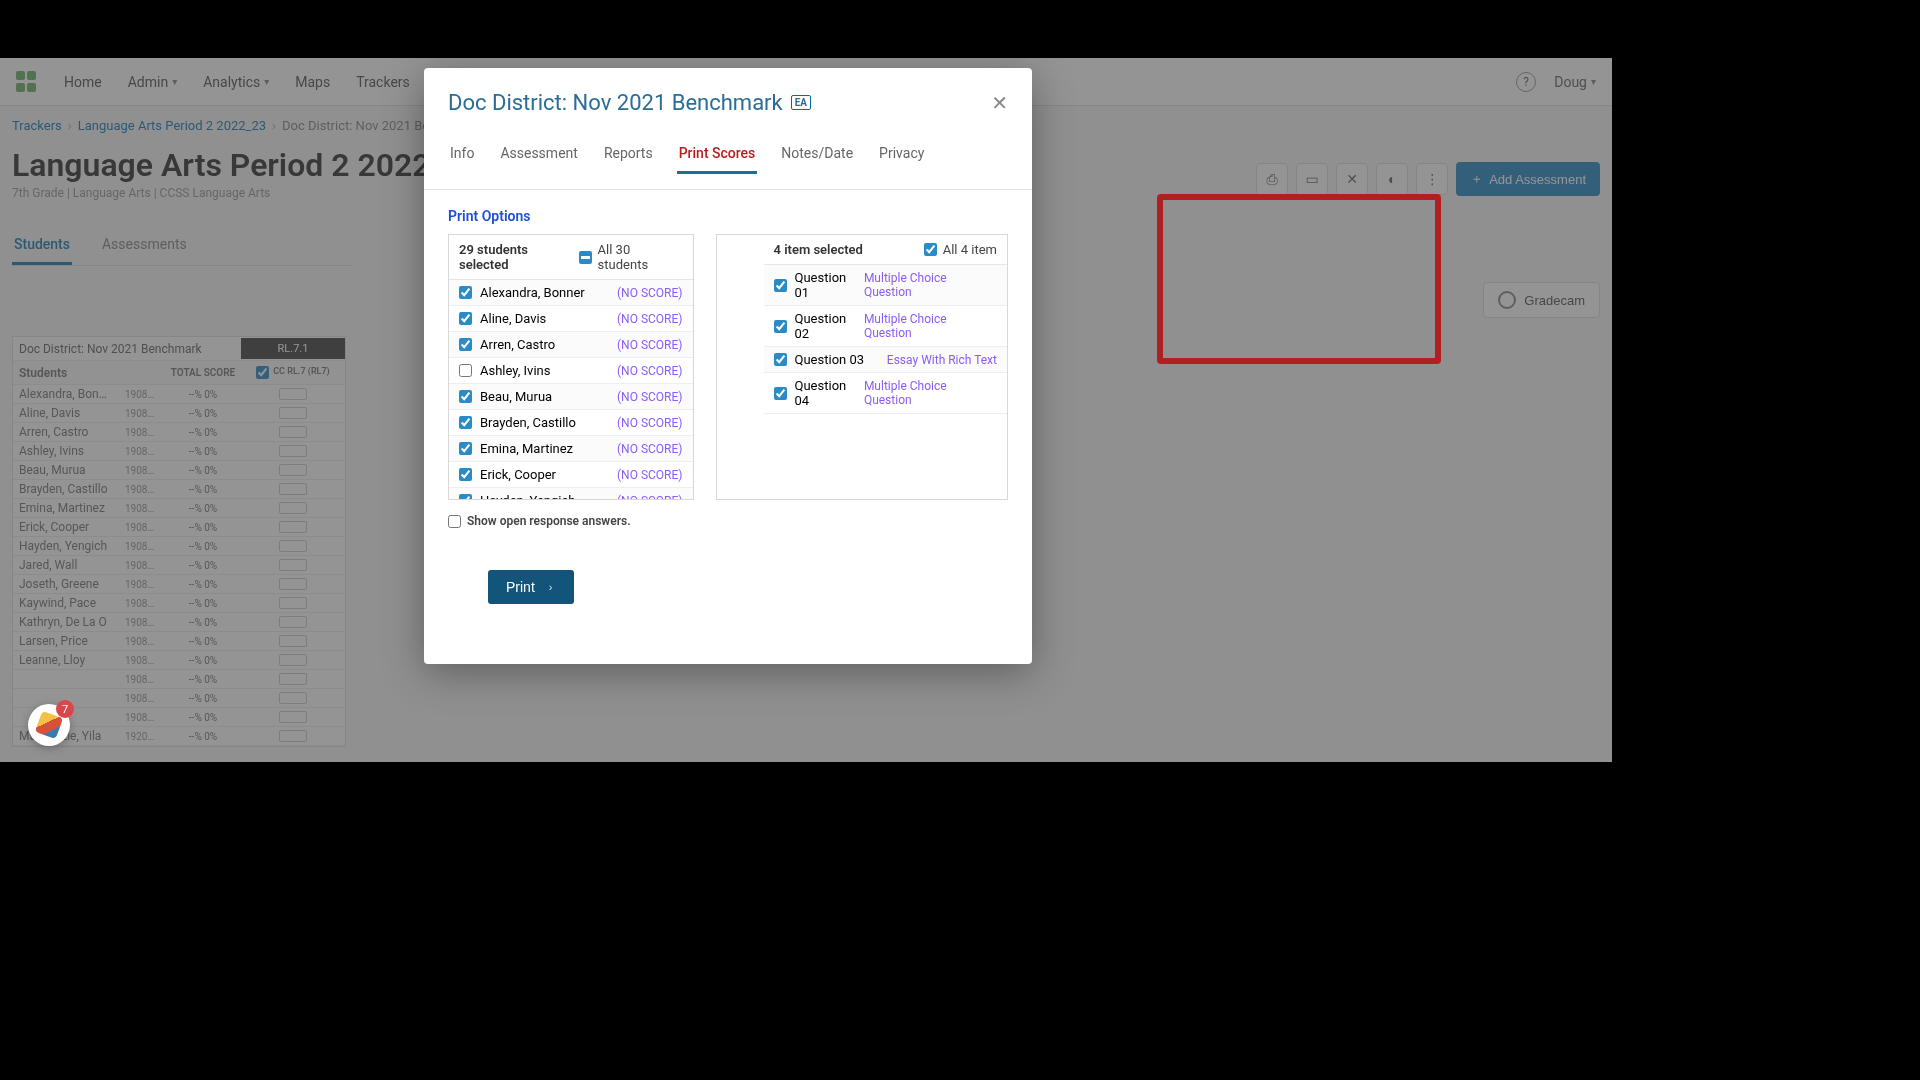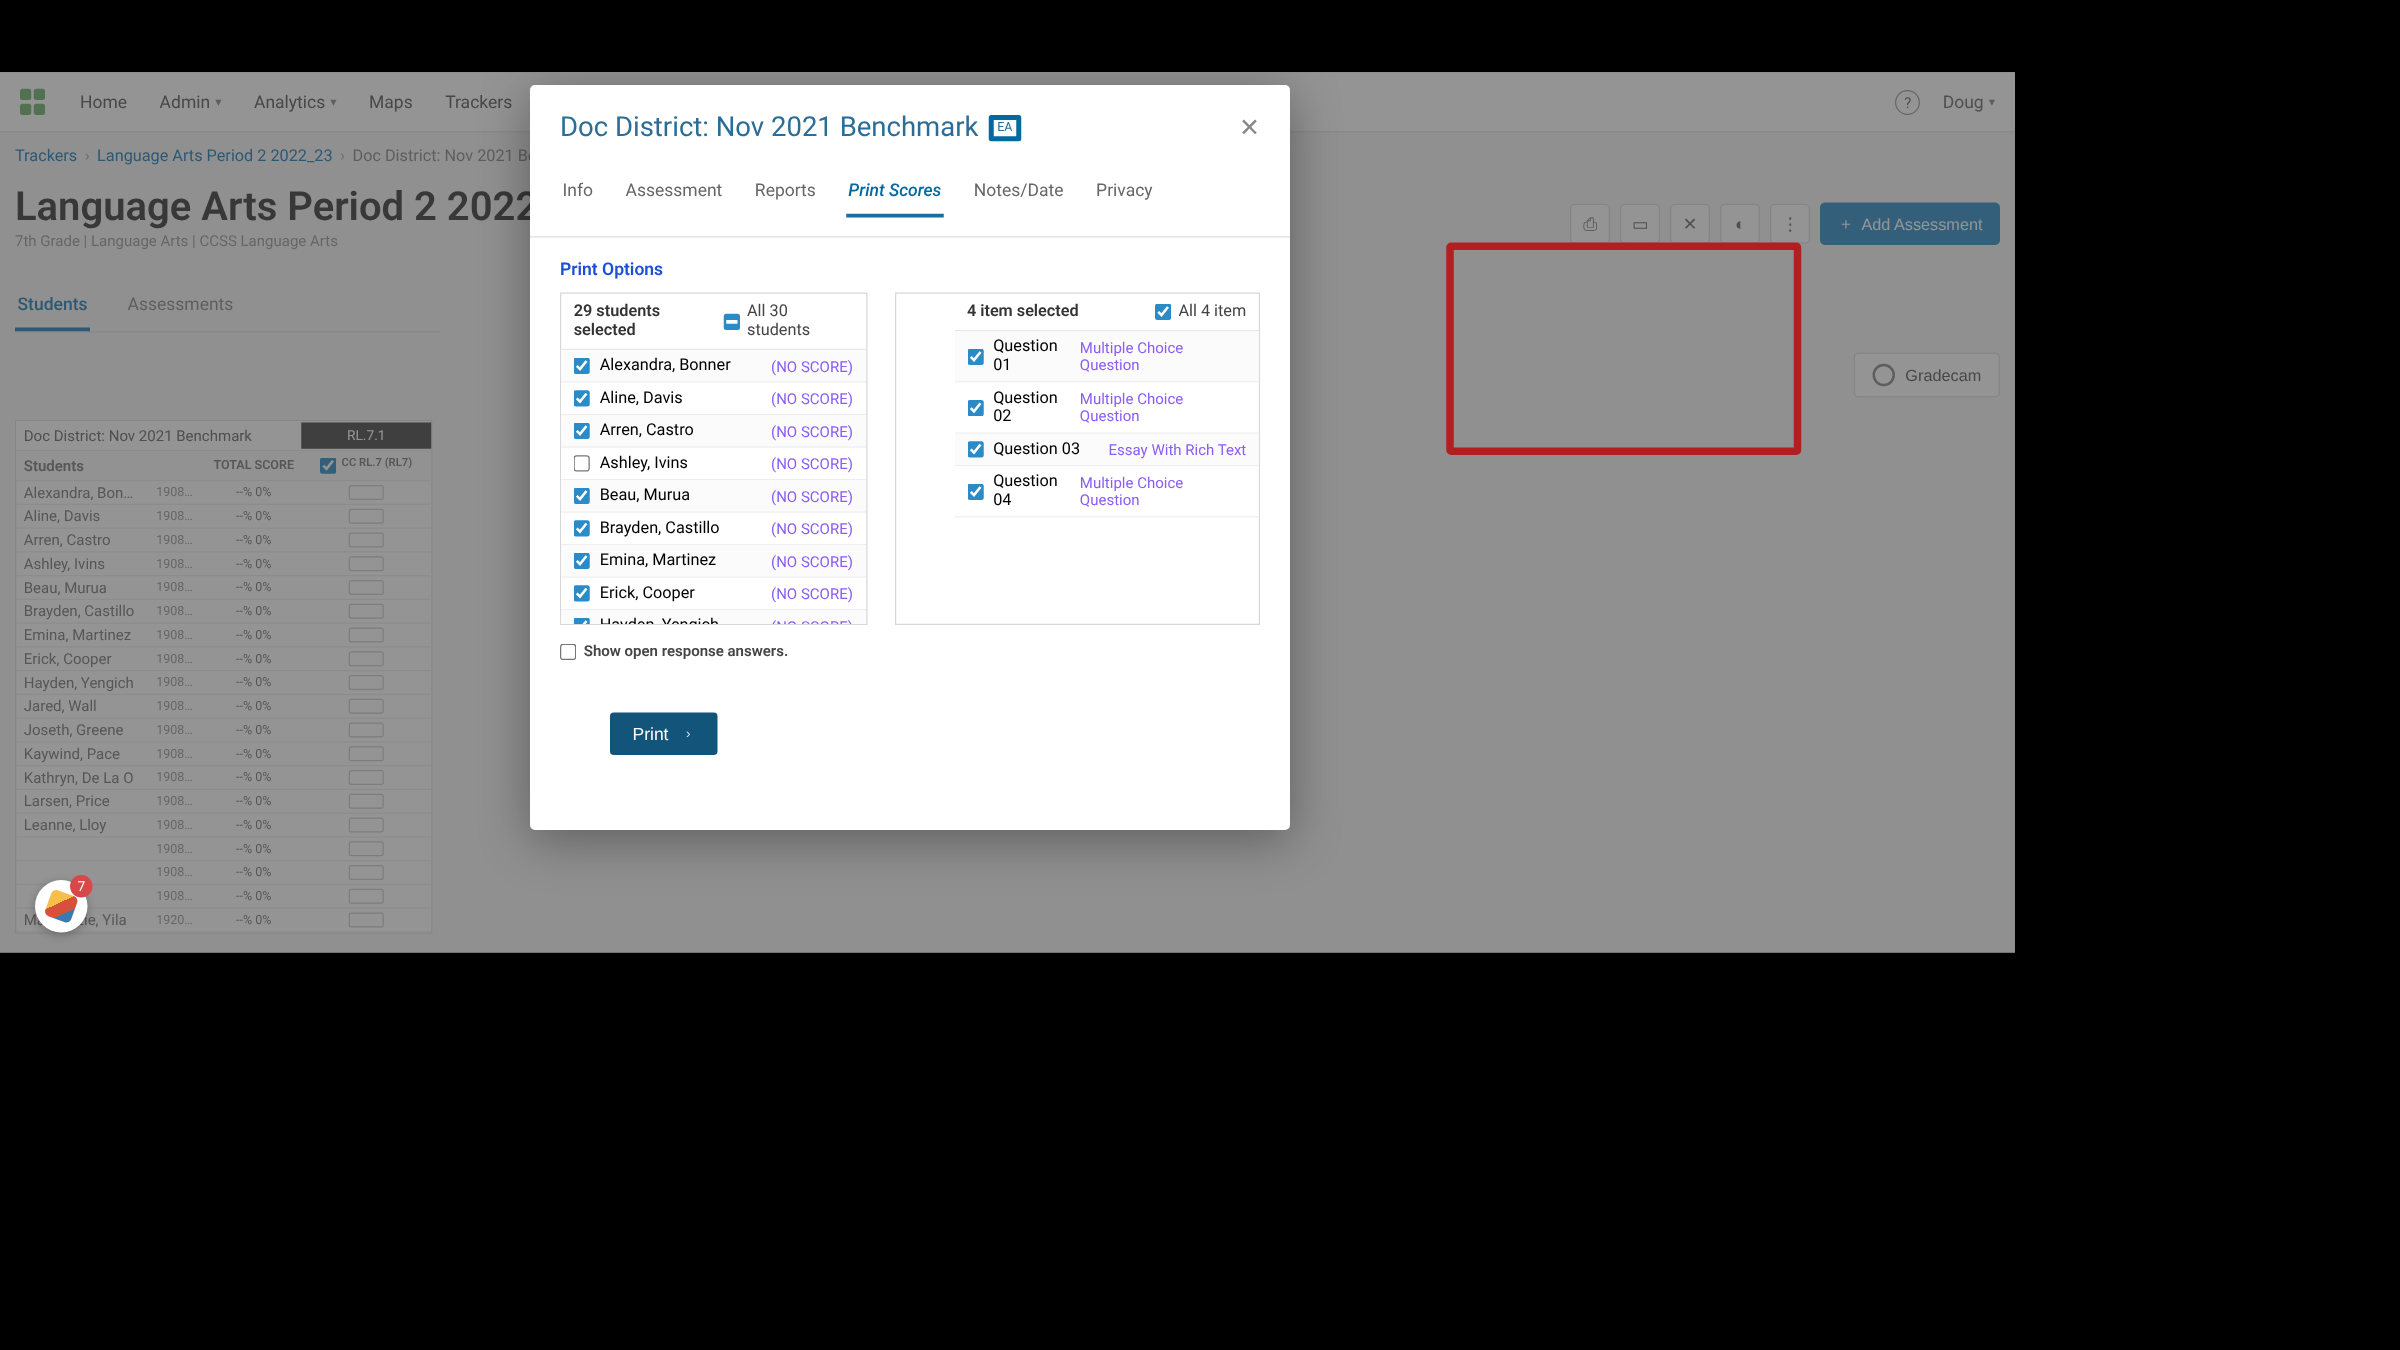--- a/index.html
+++ b/index.html
@@ -146,34 +146,34 @@
   }
   .modal-header {
     padding:22px 24px 12px 24px;
     display:flex; align-items:center;
   }
   .modal-title {
     font-size:22px; color:#2b6d96; font-weight:400;
     display:flex; align-items:center; gap:8px;
   }
   .ea-badge {
-    font-size:10px; border:4px solid #0369a1; color:#2b6d96;
-    padding:1px 3px; border-radius:2px; font-weight:400;
+    font-size:10px; border:1px solid #0369a1; color:#2b6d96;
+    padding:1px 3px; border-radius:2px; font-weight:700;
   }
   .modal-close {
     margin-left:auto; font-size:20px; color:#888; cursor:pointer;
     background:none; border:none;
   }
   .modal-tabs {
     display:flex; gap:22px; padding:0 24px 15px 24px; font-size:14px; color:#666;
     border-bottom:1px solid #e0e0e0;
     margin-top:8px;
   }
   .modal-tabs .mtab { padding:10px 2px; cursor:pointer; }
-  .modal-tabs .mtab.active { color:#0369a1; border-bottom:3px solid #1a6d9c; font-weight:500;font-style:italic;}
+  .modal-tabs .mtab.active { color:#b91c1c; border-bottom:3px solid #1a6d9c; font-weight:500;}
   .print-options {
     padding:18px 24px 0 24px;
   }
   .po-title { font-size:14px; font-weight:600; color:#1d4ed8; margin-bottom:10px;}
   .columns {
     display:flex; gap:22px;
   }
   .panel {
     border:1px solid #d8d8d8; flex:1;
     display:flex; flex-direction:column; font-size:13px;

